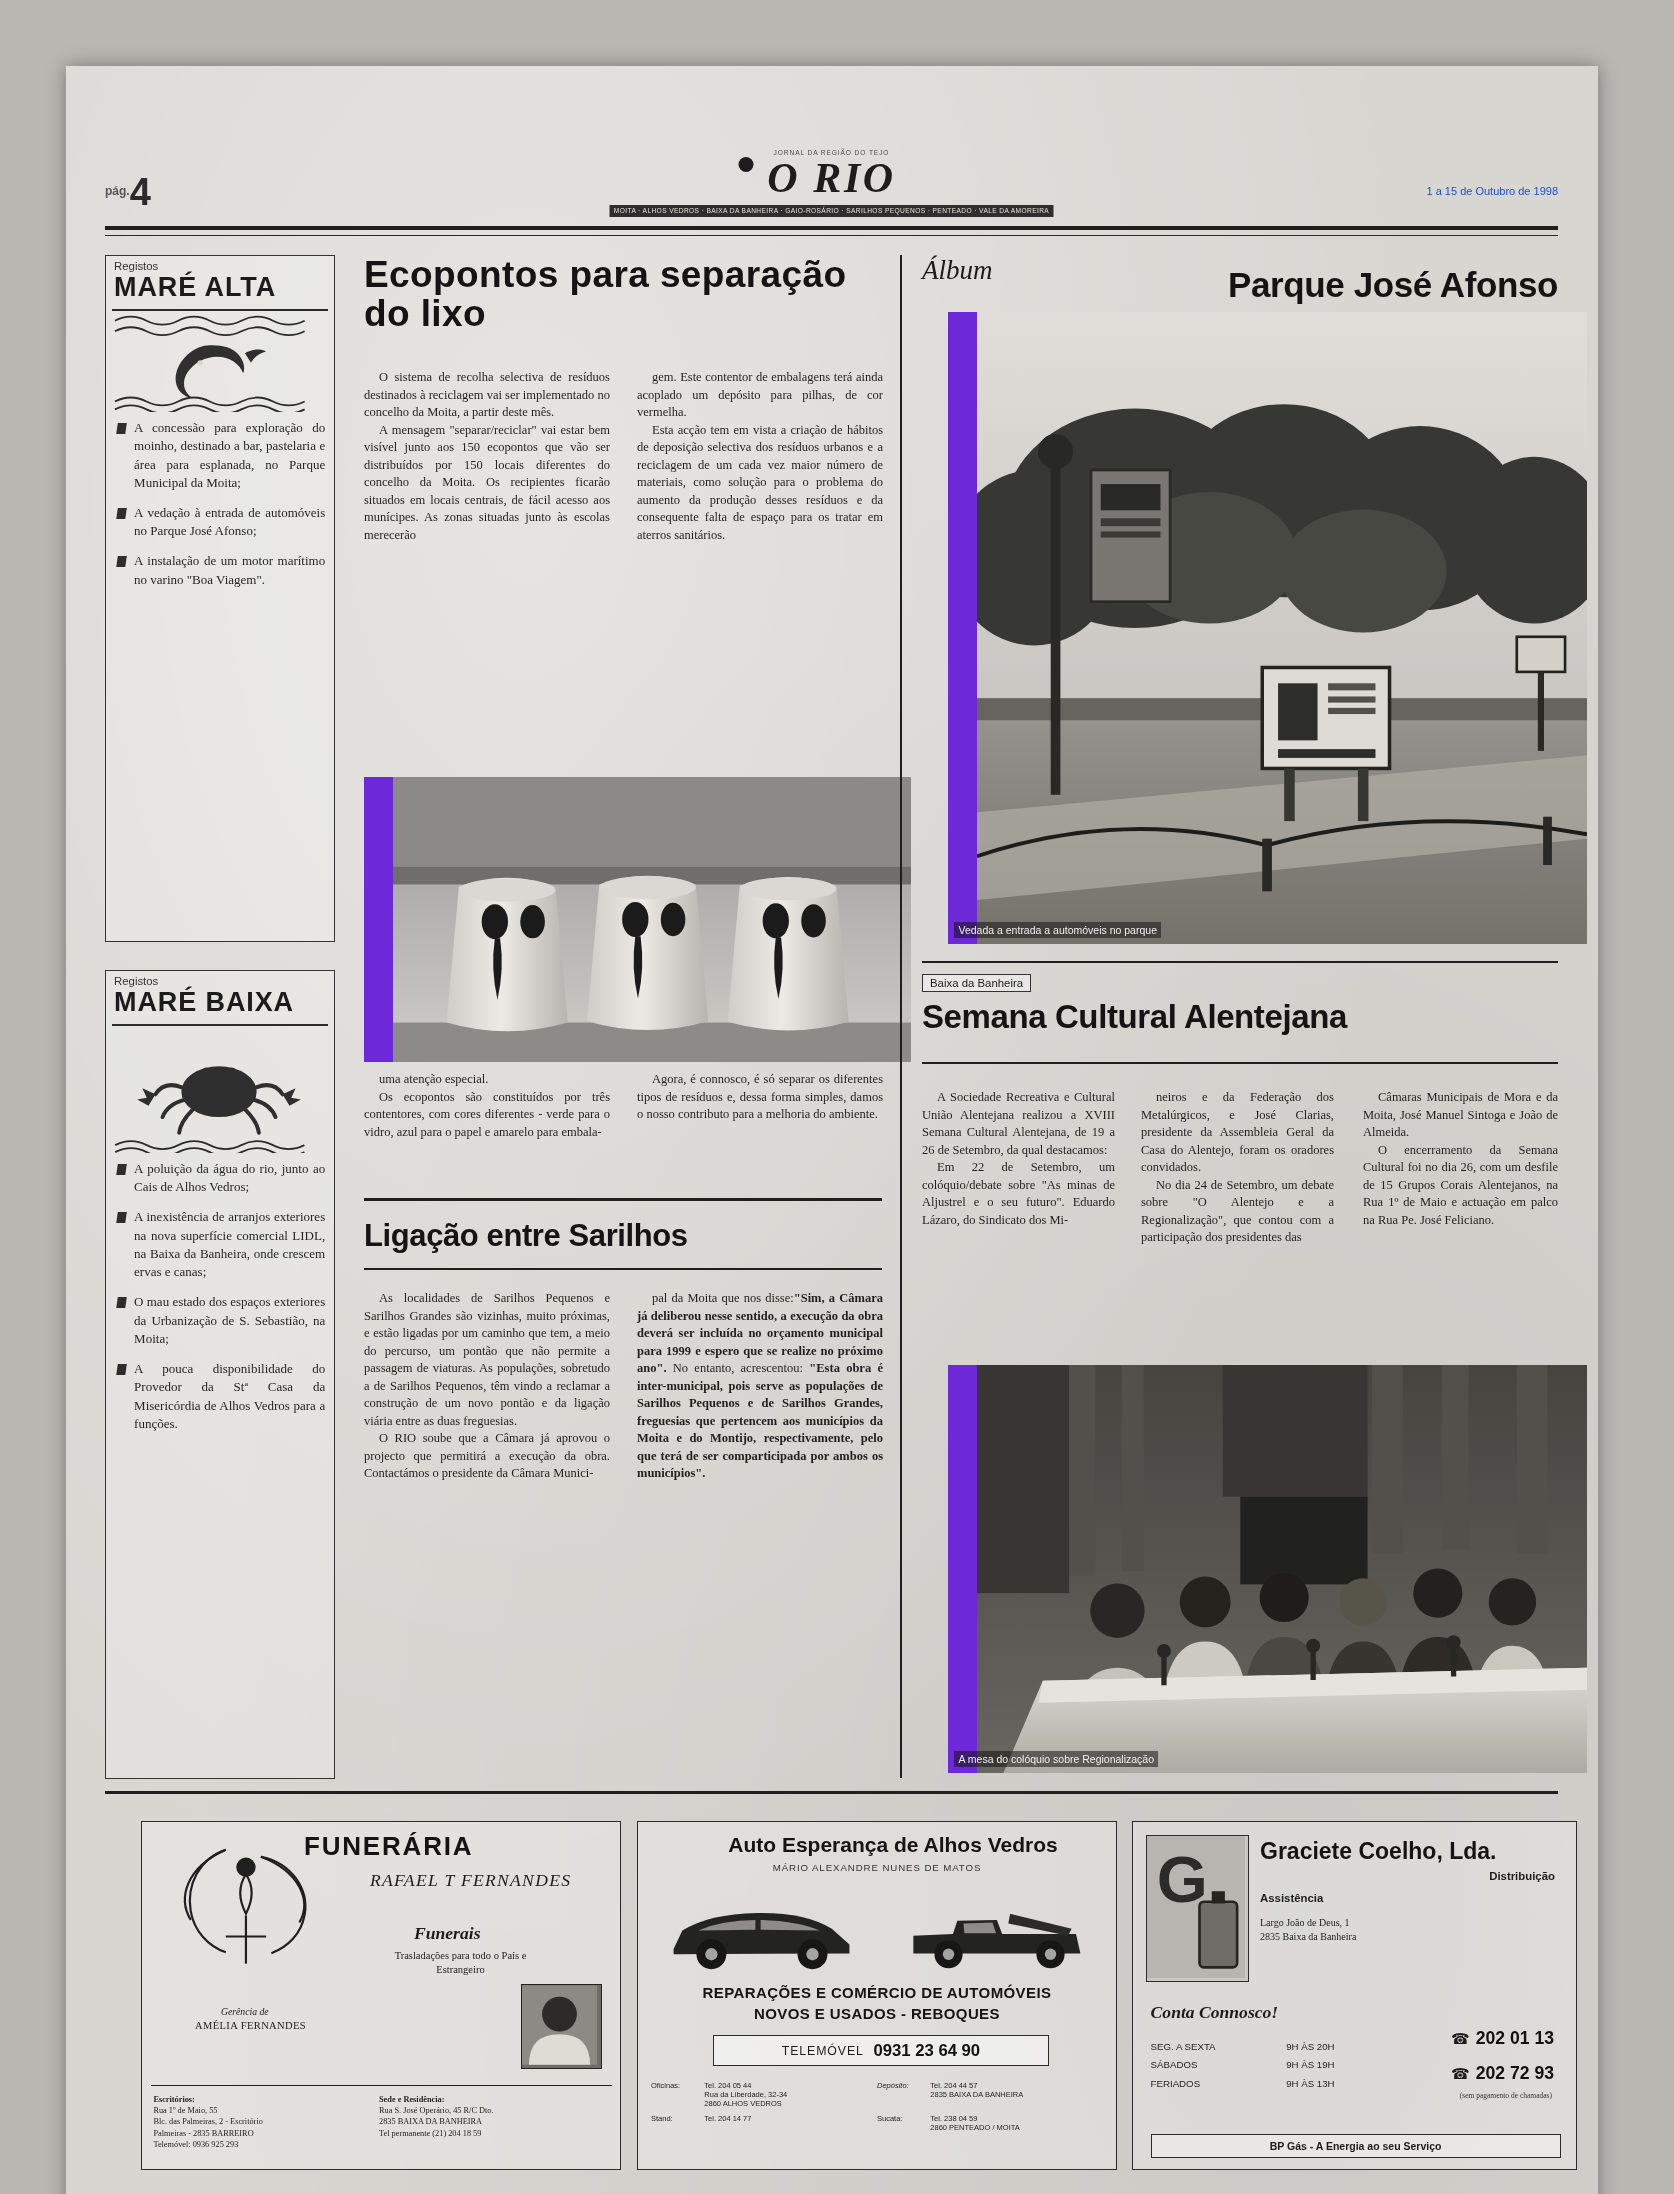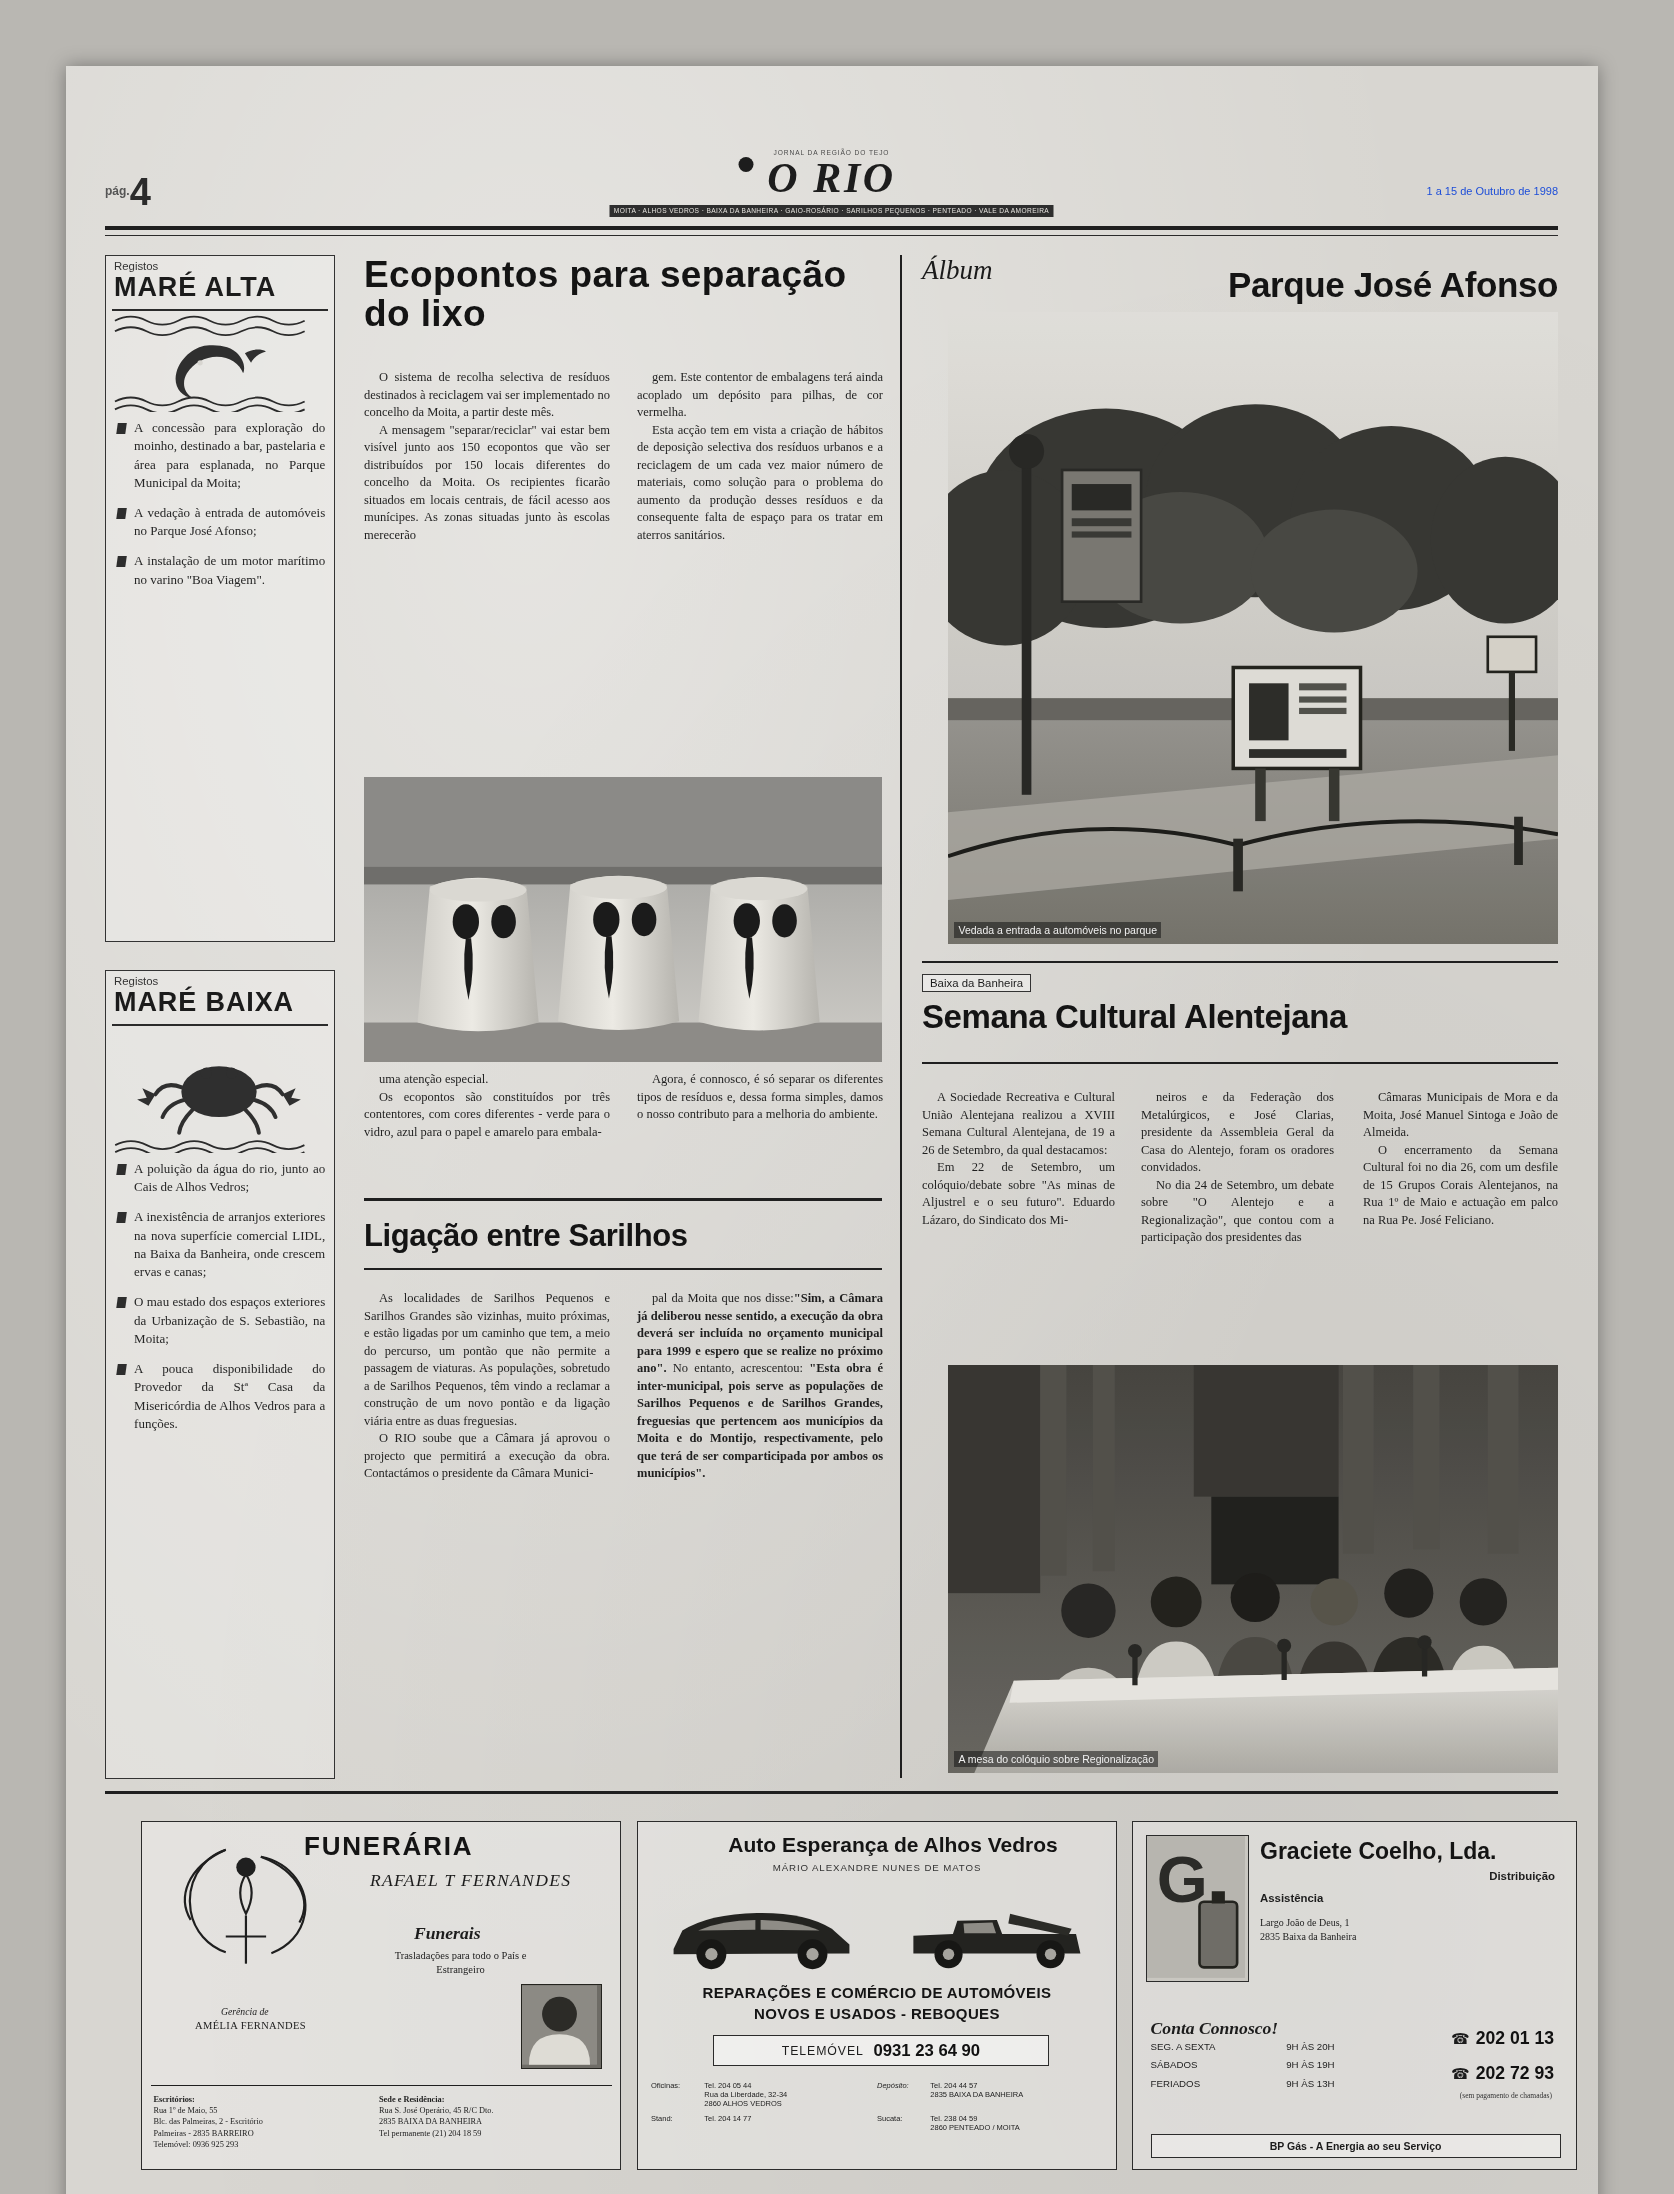--- a/index.html
+++ b/index.html
@@ -228,20 +228,21 @@
   .body-col p { margin: 0 0 0 0; text-indent: 15px; }
   .body-col p + p { margin-top: 0; }
 
   .hr-blk { background: #1f1f1f; position: absolute; }
 
   
   .photo {
     position: absolute;
     background: #6d28d9;
     overflow: hidden;
+    padding-left: 29px;
   }
   .caption {
     position: absolute;
     font-family: "Liberation Sans", sans-serif;
     font-size: 10.5px;
     color: #f0f0f0;
     background: rgba(20,20,20,0.55);
     padding: 1.8px 4.4px;
   }
 
@@ -740,21 +741,21 @@
           <rect x="120" y="150" width="86" height="150" rx="10" fill="#6f6d67" stroke="#24241f" stroke-width="6"></rect>
           <rect x="148" y="126" width="30" height="28" fill="#24241f"></rect>
         </svg>
       </div>
       <div class="ad-title" style="position:absolute; left:127px; top:16px; font-size:23px;">Graciete Coelho, Lda.</div>
       <div style="position:absolute; right:21px; top:48px; font-family:'Liberation Sans',sans-serif; font-weight:bold; font-size:11.4px; color:#1d1d1d;">Distribuição</div>
       <div style="position:absolute; left:127px; top:70px; font-family:'Liberation Sans',sans-serif; font-weight:bold; font-size:11.4px; color:#1d1d1d;">Assistência</div>
       <div class="smalltext" style="position:absolute; left:127px; top:94px; width:184px; white-space:pre-line; font-size:10px;">Largo João de Deus, 1
 2835 Baixa da Banheira</div>
 
-      <div style="position:absolute; left:17.6px; top:196px; font-family:'Liberation Serif',serif; font-style:italic; font-weight:bold; font-size:17.6px; color:#1c1c1c;">Conta Connosco!</div>
+      <div style="position:absolute; left:17.6px; top:180px; font-family:'Liberation Serif',serif; font-style:italic; font-weight:bold; font-size:17.6px; color:#1c1c1c;">Conta Connosco!</div>
 
       <div style="position:absolute; left:17.6px; top:219px; width:184px;">
         <div style="display:flex; justify-content:space-between; font-family:'Liberation Sans',sans-serif; font-size:9.7px; color:#222; margin-bottom:7px;">
           <span>SEG. A SEXTA</span>
           <span>9H ÀS 20H</span>
         </div>
         <div style="display:flex; justify-content:space-between; font-family:'Liberation Sans',sans-serif; font-size:9.7px; color:#222; margin-bottom:8px;">
           <span>SÁBADOS</span>
           <span>9H ÀS 19H</span>
         </div>

